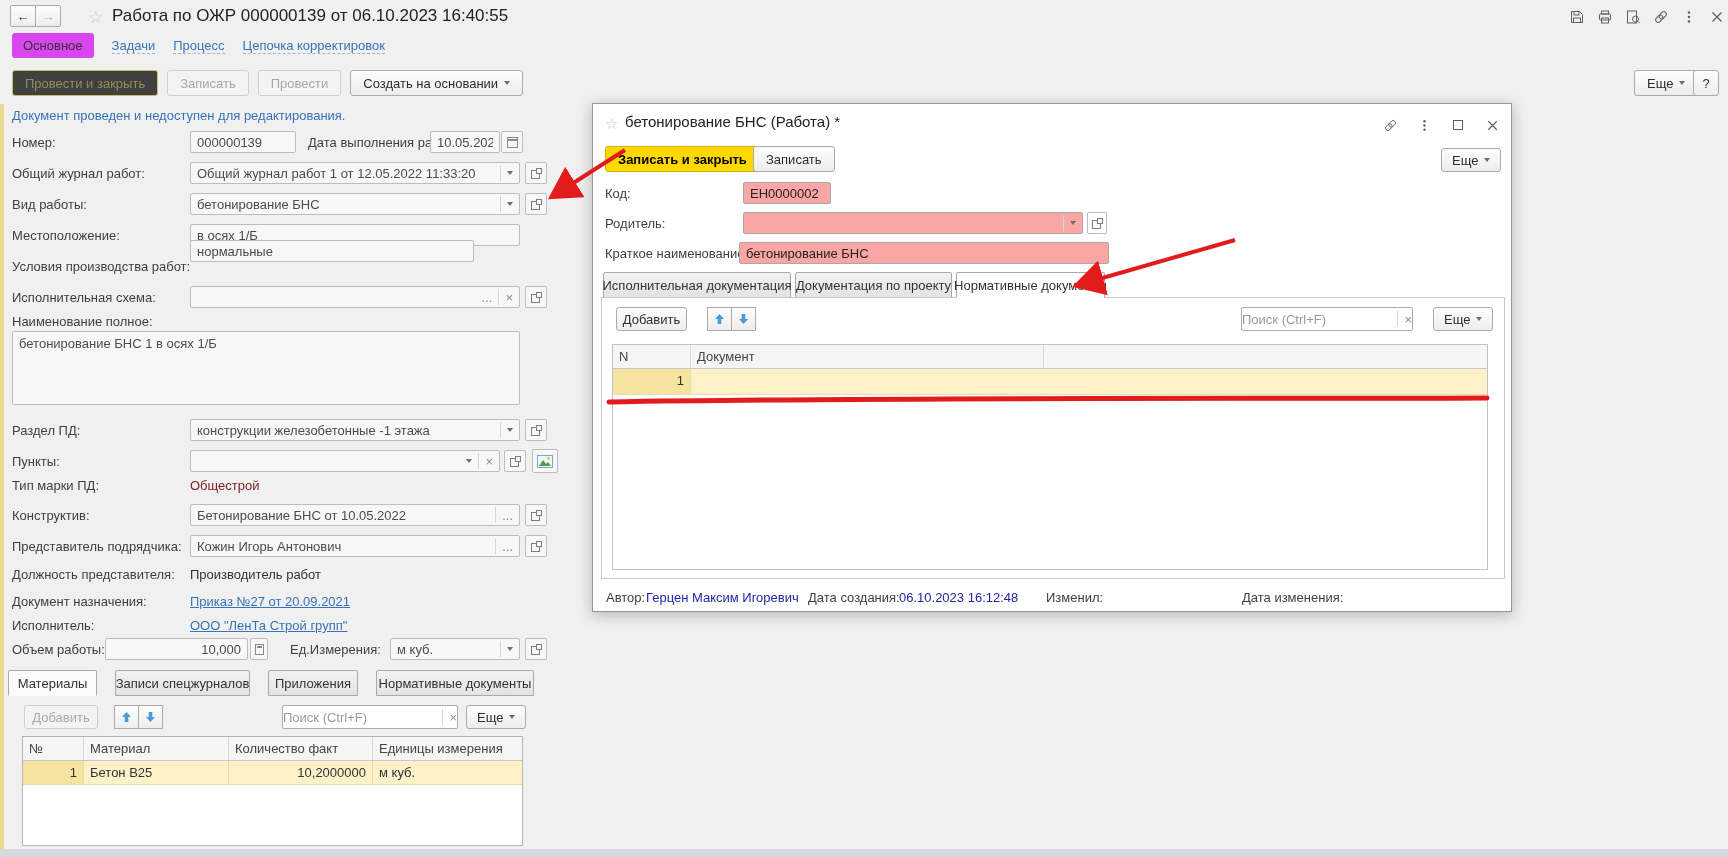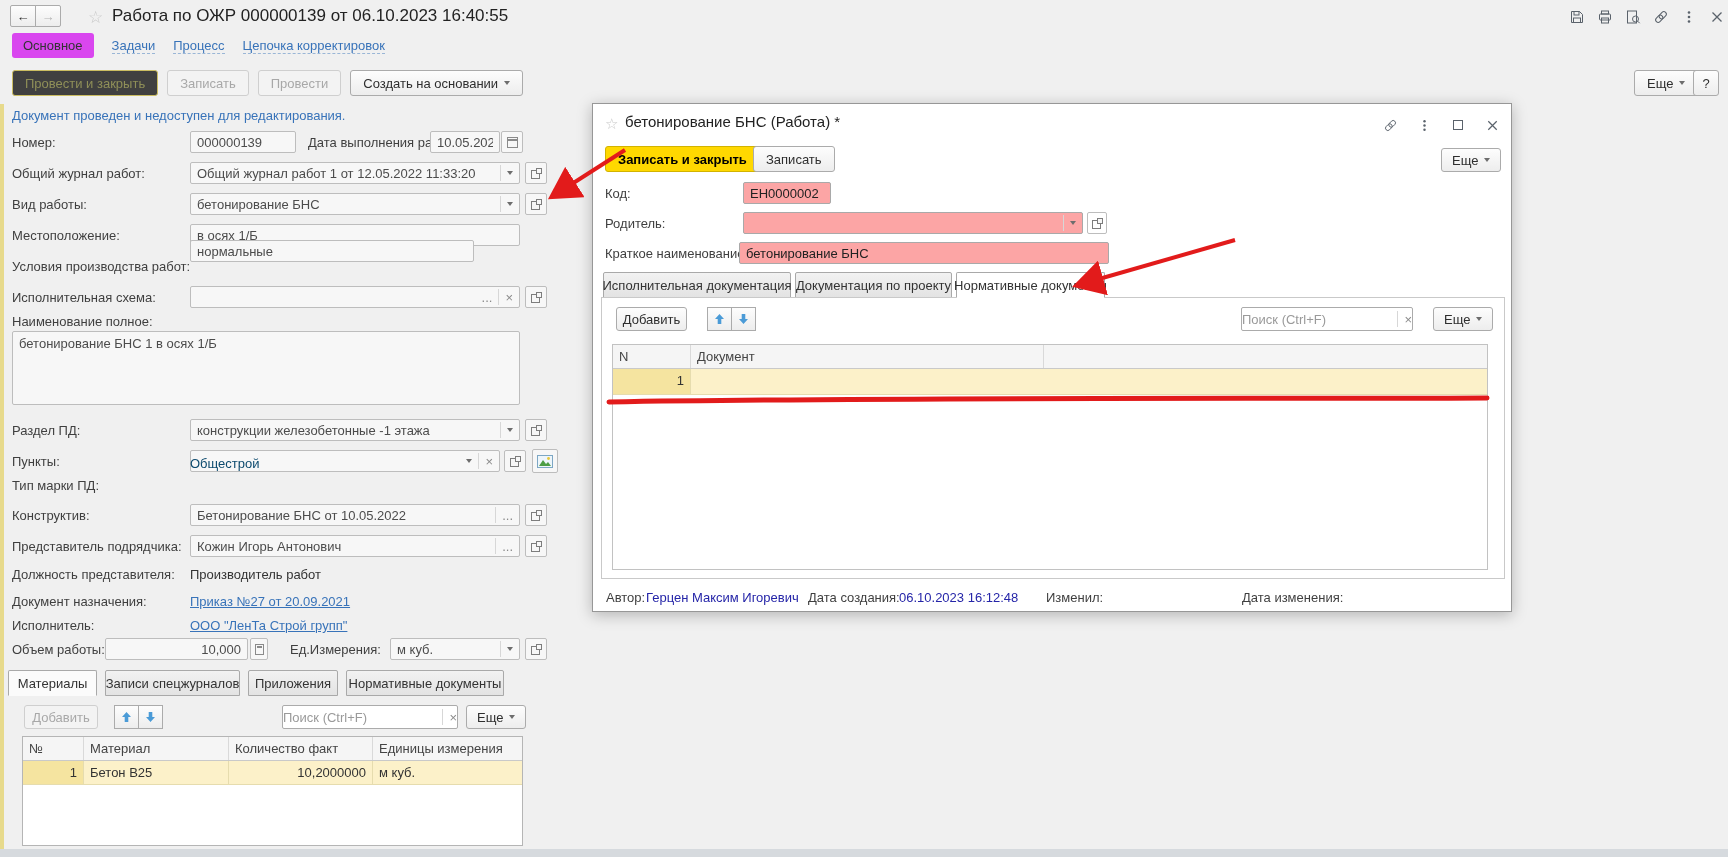--- a/index.html
+++ b/index.html
@@ -224,21 +224,21 @@
     </div>
   <div class="sq-btn" style="left:532px;top:449px;width:26px;height:24px;">
     <svg width="16" height="13" viewBox="0 0 16 13">
         <rect x="0.5" y="0.5" width="15" height="12" fill="#eef6fb" stroke="#7da7c4"></rect>
         <polygon points="2,11 6,5 9,9 11,7 14,11" fill="#4d9e45"></polygon>
         <circle cx="11.5" cy="3.5" r="1.4" fill="#e9c838"></circle>
       </svg>
   </div>
 
   <div class="abs lbl" style="left:12px;top:478px;">Тип марки ПД:</div>
-  <div class="abs" style="left:190px;top:456px;color:#0c4a6e;">Общестрой</div>
+  <div class="abs" style="left:190px;top:478px;color:#7f1d1d;">Общестрой</div>
 
   <div class="abs lbl" style="left:12px;top:508px;">Конструктив:</div>
   <div class="fld" style="left:190px;top:504px;width:330px;">
       <span class="txt">Бетонирование БНС от 10.05.2022</span>
       <span class="tools">
         <span class="sepline"></span>
         <span>...</span>
       </span>
     </div>
   <div class="sq-btn" style="left:525px;top:504px;">
@@ -278,21 +278,21 @@
       <span class="txt">м куб.</span>
       <span class="tools">
         <span class="sepline"></span>
         <span class="caret" style="margin-left:0;"></span>
       </span>
     </div>
   <div class="sq-btn" style="left:525px;top:638px;">
       <span class="open-icon"></span>
     </div>
 
-  <div class="abs" style="left:8px;top:670px;display:flex;gap:8px;">
+  <div class="abs" style="left:8px;top:670px;display:flex;gap:18px;">
     <div class="tab active" style="width:89px;">Материалы</div>
     <div class="tab" style="width:135px;">Записи спецжурналов</div>
     <div class="tab" style="width:90px;">Приложения</div>
     <div class="tab" style="width:158px;">Нормативные документы</div>
   </div>
 
   <div class="btn small disabled abs" style="left:24px;top:705px;width:74px;">Добавить</div>
   <div class="abs" style="left:114px;top:705px;display:flex;">
     <div class="arrow-btn">
         <svg width="11" height="12" viewBox="0 0 11 12">

